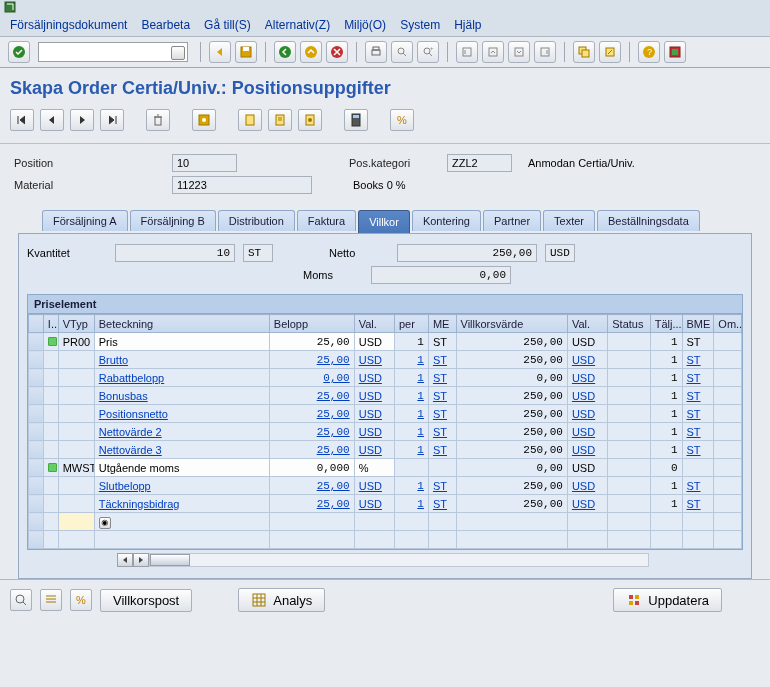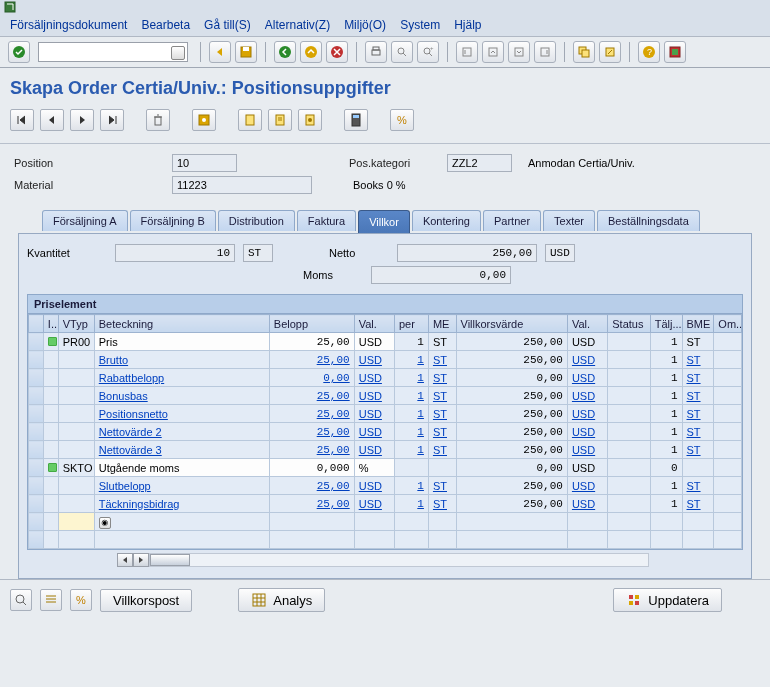--- a/index.html
+++ b/index.html
@@ -461,21 +461,21 @@
               <td class="num">250,00</td>
               <td class="link">USD</td>
               <td></td>
               <td class="num">1</td>
               <td class="link">ST</td>
               <td></td>
             </tr>
             <tr>
               <td class="sel"></td>
               <td><span class="status-dot"></span></td>
-              <td>SKTO</td>
+              <td>MWST</td>
               <td class="white">Utgående moms</td>
               <td class="num white">0,000</td>
               <td class="white">%</td>
               <td class="num"></td>
               <td class=""></td>
               <td class="num">0,00</td>
               <td class="">USD</td>
               <td></td>
               <td class="num">0</td>
               <td class=""></td>

